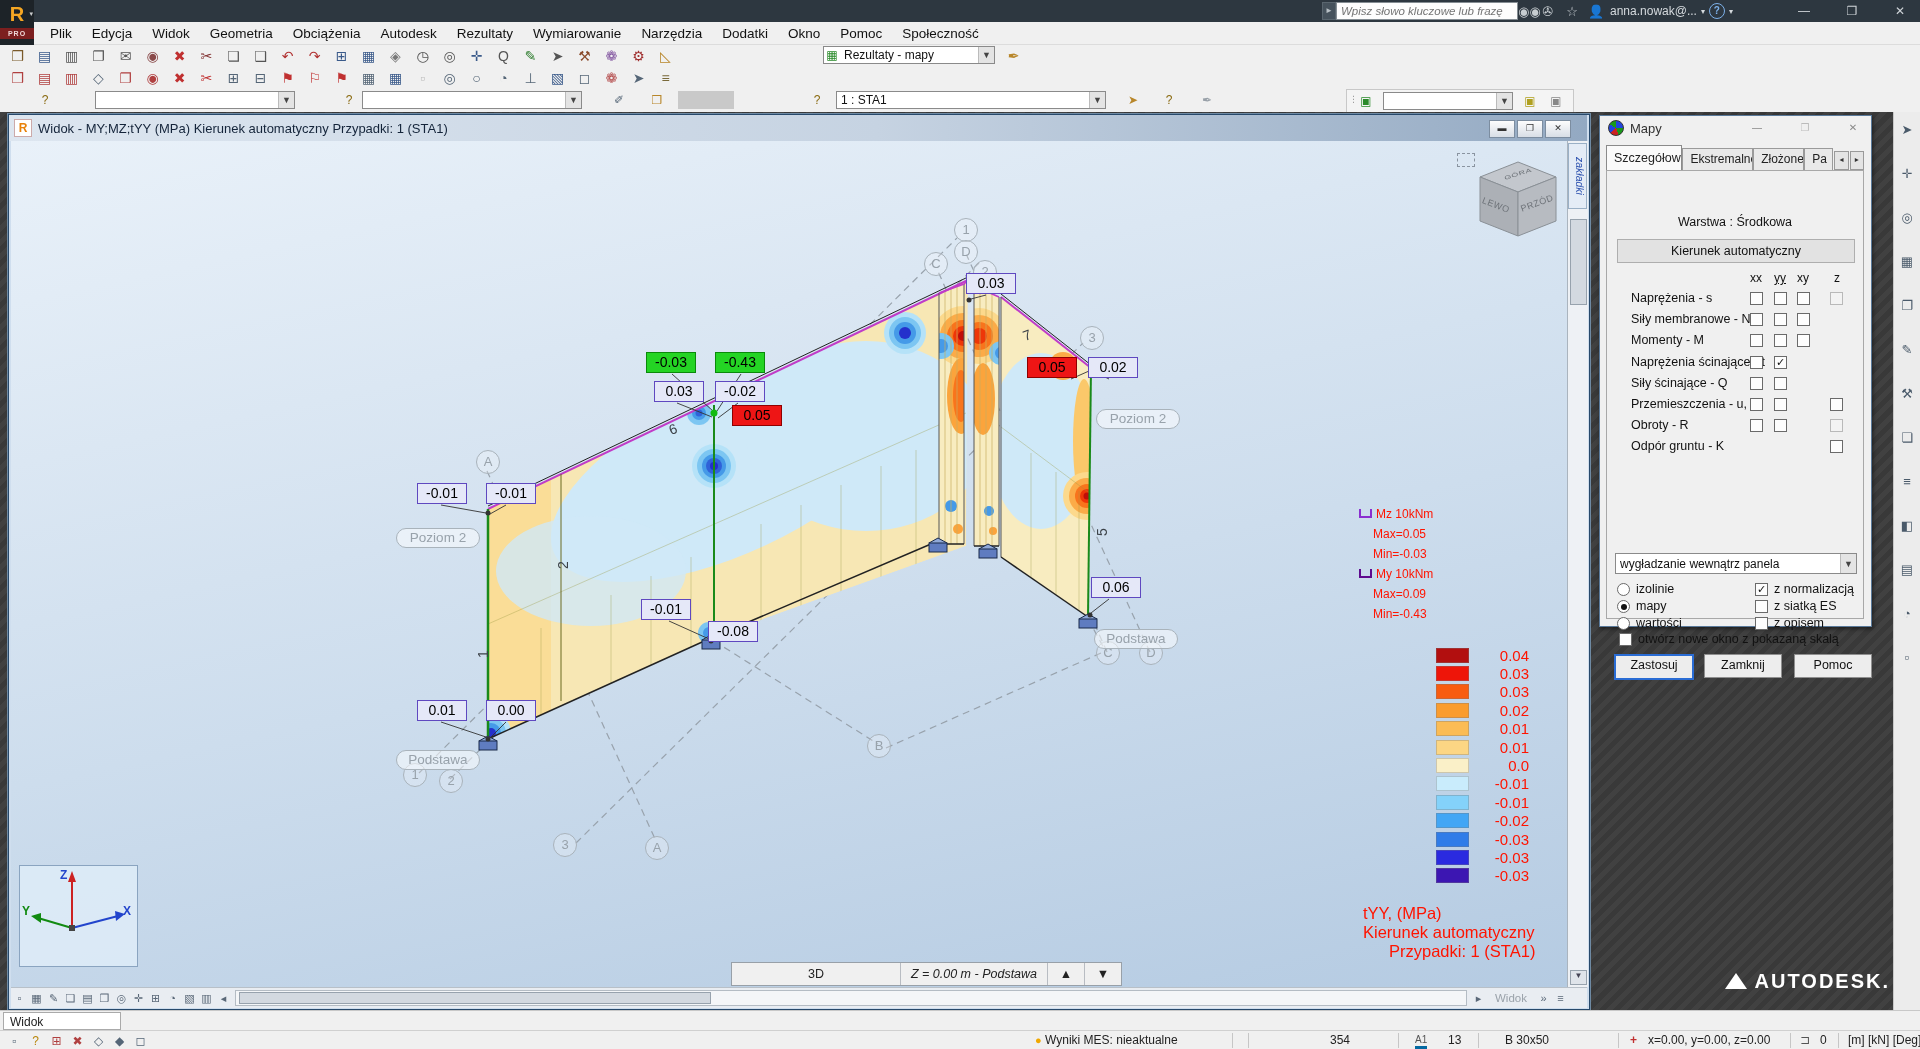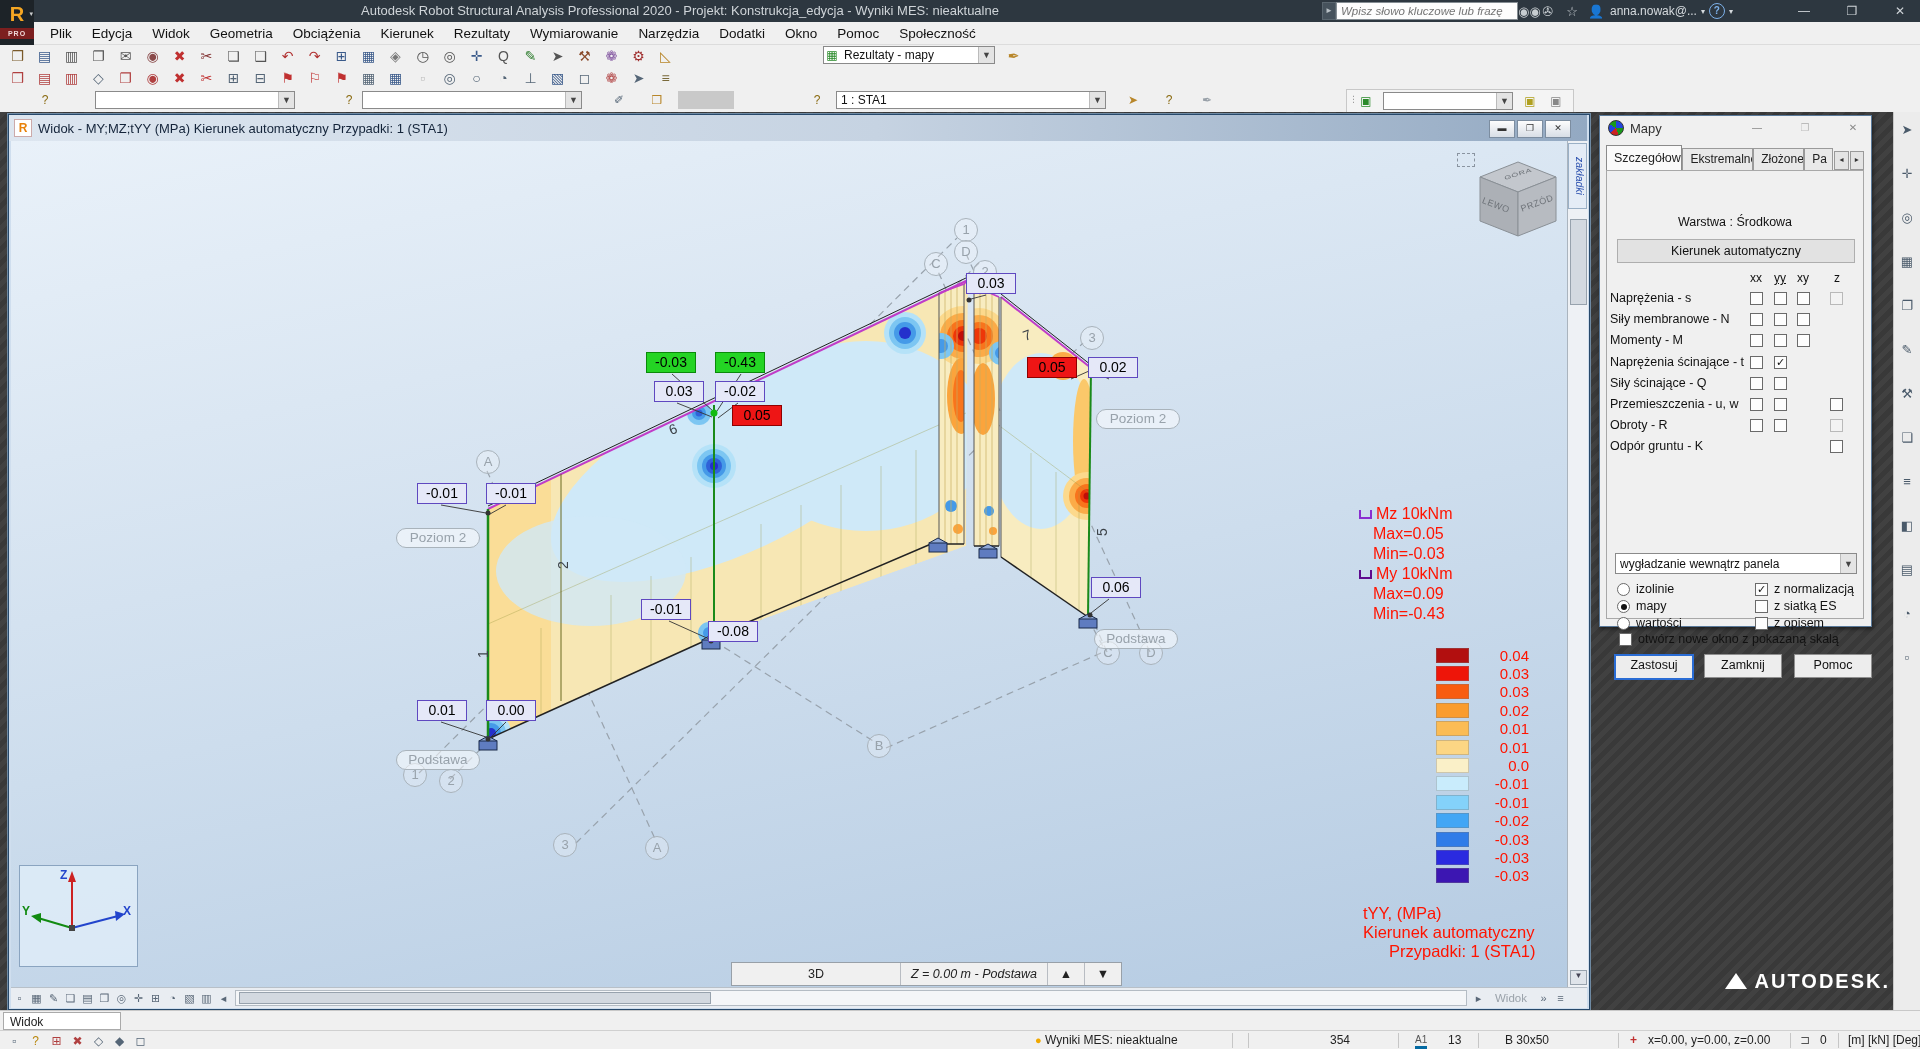--- a/index.html
+++ b/index.html
@@ -54,21 +54,21 @@
   .lvllab{position:absolute;width:82px;height:18px;line-height:18px;text-align:center;font-size:13.5px;color:#98a2ab;
         background:rgba(252,253,255,.55);border:1.5px solid #a9b3bb;border-radius:10px;z-index:6;}
   .bub{position:absolute;width:22px;height:22px;border-radius:50%;border:1.5px solid #a9b3bb;color:#98a2ab;
        font-size:13px;text-align:center;line-height:22px;z-index:5;background:rgba(250,252,255,.25);}
   .gridnum{position:absolute;font-size:14px;color:#3c4248;z-index:5;}
   
   #legend{position:absolute;left:1420px;top:505px;z-index:6;}
   .lgrow{display:flex;align-items:center;height:18.4px;}
   .lgsw{width:31px;height:13px;margin-left:5px;border:1px solid rgba(120,120,120,.35);}
   .lgval{width:60px;text-align:right;font-size:15px;color:#ff1400;}
-  .annot{position:absolute;z-index:6;font-size:16px;color:#ff1400;line-height:20px;white-space:nowrap;}
+  .annot{position:absolute;z-index:6;font-size:12px;color:#ff1400;line-height:20px;white-space:nowrap;}
   .umark{display:inline-block;width:9px;height:7px;border:2.5px solid #8a2fd0;border-top:none;margin-right:4px;}
   .umark.dark{border-color:#5e0a8e;}
   #footnote div{line-height:19px;}
   
   #vcube{position:absolute;left:1464px;top:15px;width:86px;height:86px;z-index:6;}
   .cubeface{position:absolute;font-size:9px;color:#6d7278;letter-spacing:.5px;width:44px;text-align:center;}
   #dashbox{position:absolute;left:1446px;top:12px;width:16px;height:12px;border:1px dashed #8a94a0;z-index:6;}
   
   #triad{position:absolute;left:8px;top:724px;width:117px;height:100px;background:rgba(222,236,248,.85);border:1px solid #8aa4c0;z-index:6;}
   
@@ -91,21 +91,21 @@
   #mapyName{font-size:13px;color:#333;}
   .mwbtn{position:absolute;top:4px;width:18px;height:16px;text-align:center;line-height:15px;font-size:10px;color:#888;}
   #mtabs{position:absolute;left:6px;top:30px;width:258px;height:24px;display:flex;align-items:flex-end;}
   .mtab{height:21px;line-height:21px;padding:0 7px;font-size:12px;border:1px solid #9a9a9a;border-bottom:none;background:#e9e9e9;color:#222;white-space:nowrap;overflow:hidden;}
   .mtab.active{height:24px;line-height:24px;background:#fafafa;font-size:12.5px;border-color:#8a8a8a;}
   .tabarr{width:15px;height:17px;margin-left:1px;background:#e4e4e4;border:1px solid #9a9a9a;font-size:8px;text-align:center;line-height:16px;color:#333;}
   #mpage{position:absolute;left:6px;top:54px;width:258px;height:449px;background:#f0f0f0;border:1px solid #a8a8a8;box-sizing:border-box;}
   #mlayer{position:absolute;left:0;top:44px;width:100%;text-align:center;font-size:12.5px;}
   #mdirbtn{position:absolute;left:10px;top:68px;width:236px;height:22px;background:#e2e2e2;border:1px solid #aeaeae;text-align:center;line-height:22px;font-size:12.5px;}
   .mcolh{position:absolute;top:100px;font-size:12px;}
-  .mrowlab{position:absolute;left:3px;font-size:12.5px;white-space:nowrap;}
+  .mrowlab{position:absolute;left:24px;font-size:12.5px;white-space:nowrap;}
   .cb{position:absolute;width:13px;height:13px;border:1px solid #6a6a6a;background:#fdfdfd;box-sizing:border-box;font-size:11px;line-height:11px;text-align:center;color:#111;}
   .cb.dis{border-color:#b9b9b9;background:#f3f3f3;}
   .radio{position:absolute;width:13px;height:13px;border:1px solid #6a6a6a;border-radius:50%;background:#fff;box-sizing:border-box;}
   .radio.sel::after{content:"";position:absolute;left:2.5px;top:2.5px;width:6px;height:6px;border-radius:50%;background:#111;}
   .mlab{position:absolute;font-size:12.5px;white-space:nowrap;}
   #msmooth{left:8px;top:382px;width:242px;height:21px;}
   .mbtn{position:absolute;top:483px;width:76px;height:22px;background:#ededed;border:1px solid #8f8f8f;text-align:center;line-height:21px;font-size:12.5px;}
   .mbtn.primary{border:2px solid #2a6cd4;line-height:19px;}
   
   #rightstrip{position:absolute;left:1893px;top:0px;width:27px;height:898px;background:#ececec;border-left:1px solid #c8c8c8;display:flex;flex-direction:column;align-items:center;padding-top:6px;box-sizing:border-box;}
@@ -120,21 +120,20 @@
   .sico{display:inline-flex;width:21px;height:17px;align-items:center;justify-content:center;font-size:12px;}
   .ssep{position:absolute;top:2px;width:1px;height:15px;background:#c6c6c6;}
   .sfield{position:absolute;top:0;height:19px;line-height:19px;white-space:nowrap;}
 </style>
 </head>
 <body>
 
 <div id="app">
 
   <div id="titlebar">
-    <div id="apptitle">Autodesk Robot Structural Analysis Professional 2020 - Projekt: Konstrukcja_edycja - Wyniki MES: nieaktualne</div>
     <div id="searchwrap">
       <div id="searcharrow">►</div>
       <input id="searchinput" placeholder="Wpisz słowo kluczowe lub frazę" style="">
       <span class="tb-ico">◉◉</span>
       <span class="tb-ico">✇</span>
     </div>
     <div id="userarea">
       <span class="tb-ico">☆</span>
       <span class="tb-ico">👤</span>
       <span>anna.nowak@...</span>
@@ -152,21 +151,21 @@
       <span class="dd">▾</span>
     <span class="pro">PRO</span>
   </div>
 
   <div id="menubar">
       <span class="menu-item">Plik</span>
       <span class="menu-item">Edycja</span>
       <span class="menu-item">Widok</span>
       <span class="menu-item">Geometria</span>
       <span class="menu-item">Obciążenia</span>
-      <span class="menu-item">Kierunek</span>
+      <span class="menu-item">Autodesk</span>
       <span class="menu-item">Rezultaty</span>
       <span class="menu-item">Wymiarowanie</span>
       <span class="menu-item">Narzędzia</span>
       <span class="menu-item">Dodatki</span>
       <span class="menu-item">Okno</span>
       <span class="menu-item">Pomoc</span>
       <span class="menu-item">Społeczność</span>
     </div>
 
   <div id="rowA" class="toolbar">

